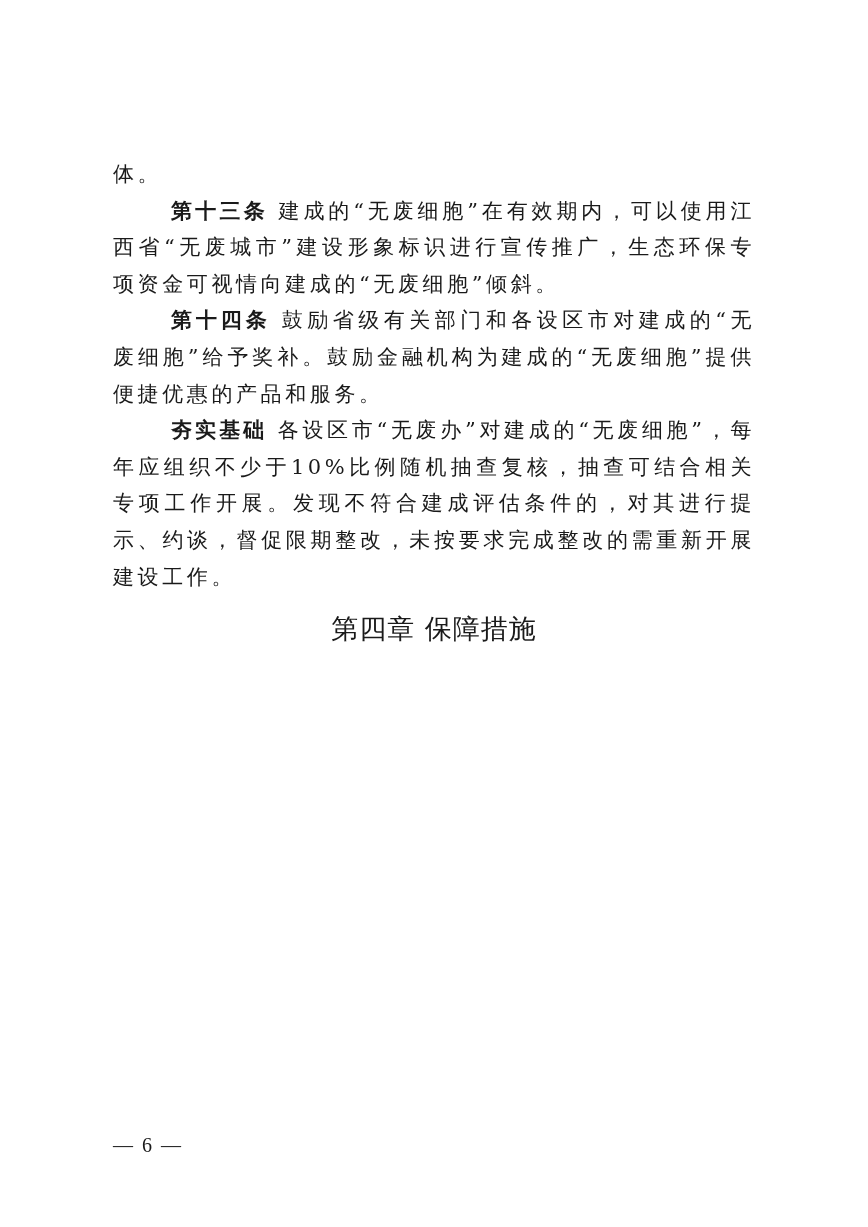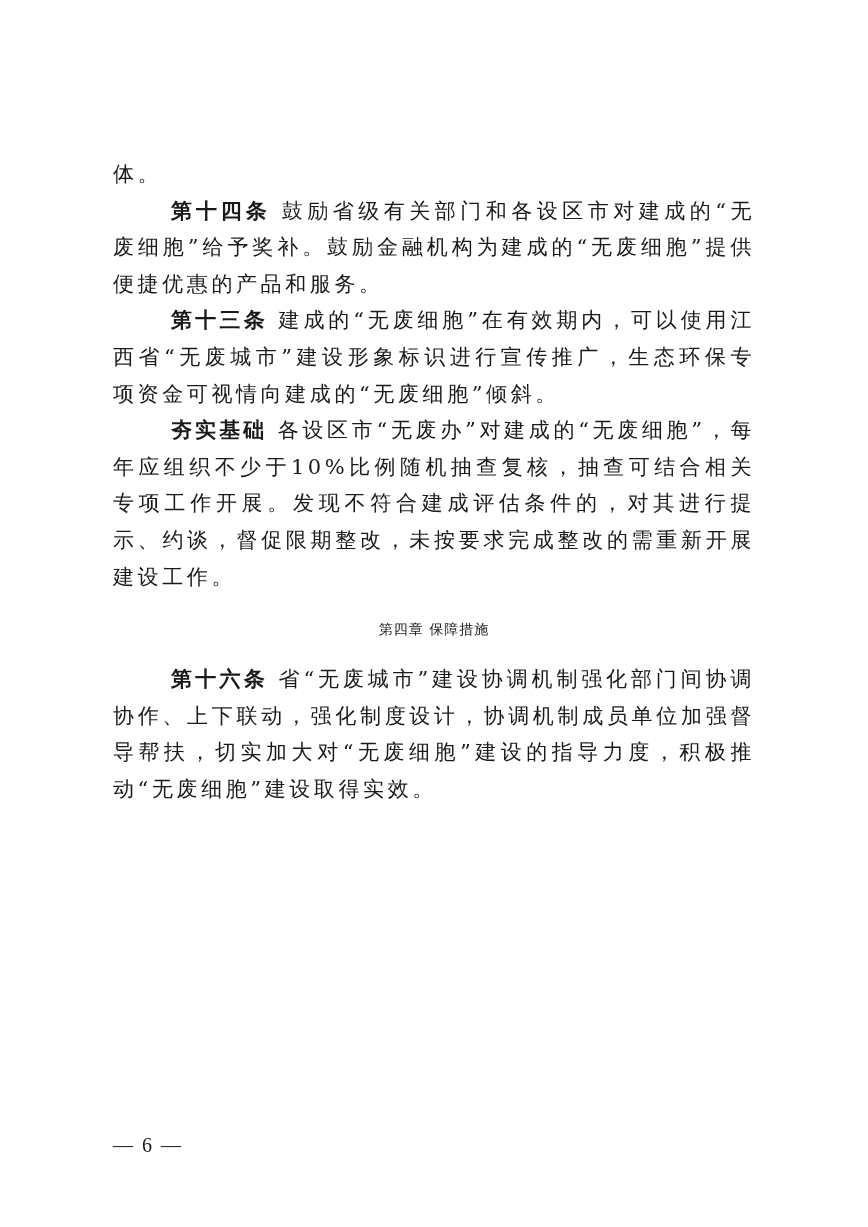--- a/index.html
+++ b/index.html
@@ -8,38 +8,37 @@
       position: absolute; left: 113px; top: 156px; width: 642px;
       font-family: "DejaVu Serif", "Liberation Serif", serif;
       color: #1a1a1a; font-size: 21px; line-height: 36.6px;
       letter-spacing: 3.6px;
     }
     .para { margin: 0; text-align: justify; text-justify: inter-character; }
     .para.indent { text-indent: 58px; }
     .art { font-family: "DejaVu Sans", "Liberation Sans", sans-serif; font-weight: bold; letter-spacing: 3px; }
     .chapter {
       text-align: center; margin: 16px 0 14px 0; font-family: "DejaVu Sans", "Liberation Sans", sans-serif;
-      font-size: 14px; letter-spacing: 1px; line-height: 36px;
+      font-size: 27px; letter-spacing: 1px; line-height: 36px;
     }
     .page-number {
       position: absolute; left: 113px; top: 1134px;
       font-family: "Liberation Serif", serif; font-size: 20px; color: #1a1a1a; letter-spacing: 2px;
     }
   </style>
 </head>
 <body>
 
 <div class="page">
   <p class="para">体。</p>
 
+  <p class="para indent"><span class="art">第十三条</span> <span>建成的“无废细胞”在有效期内，可以使用江西省“无废城市”建设形象标识进行宣传推广，生态环保专项资金可视情向建成的“无废细胞”倾斜。</span></p>
+
   <p class="para indent"><span class="art">第十四条</span> <span>鼓励省级有关部门和各设区市对建成的“无废细胞”给予奖补。鼓励金融机构为建成的“无废细胞”提供便捷优惠的产品和服务。</span></p>
-
-  <p class="para indent"><span class="art">第十三条</span> <span>建成的“无废细胞”在有效期内，可以使用江西省“无废城市”建设形象标识进行宣传推广，生态环保专项资金可视情向建成的“无废细胞”倾斜。</span></p>
 
   <p class="para indent"><span class="art">夯实基础</span> <span>各设区市“无废办”对建成的“无废细胞”，每年应组织不少于10%比例随机抽查复核，抽查可结合相关专项工作开展。发现不符合建成评估条件的，对其进行提示、约谈，督促限期整改，未按要求完成整改的需重新开展建设工作。</span></p>
 
   <div class="chapter">第四章  保障措施</div>
 
-  <p class="para indent"><span class="art">第十六条</span> <span>省“无废城市”建设协调机制强化部门间协调协作、上下联动，强化制度设计，协调机制成员单位加强督导帮扶，切实加大对“无废细胞”建设的指导力度，积极推动“无废细胞”建设取得实效。</span></p>
 
 </div>
 
 <div class="page-number">— 6 —</div>
 
 </body></html>

